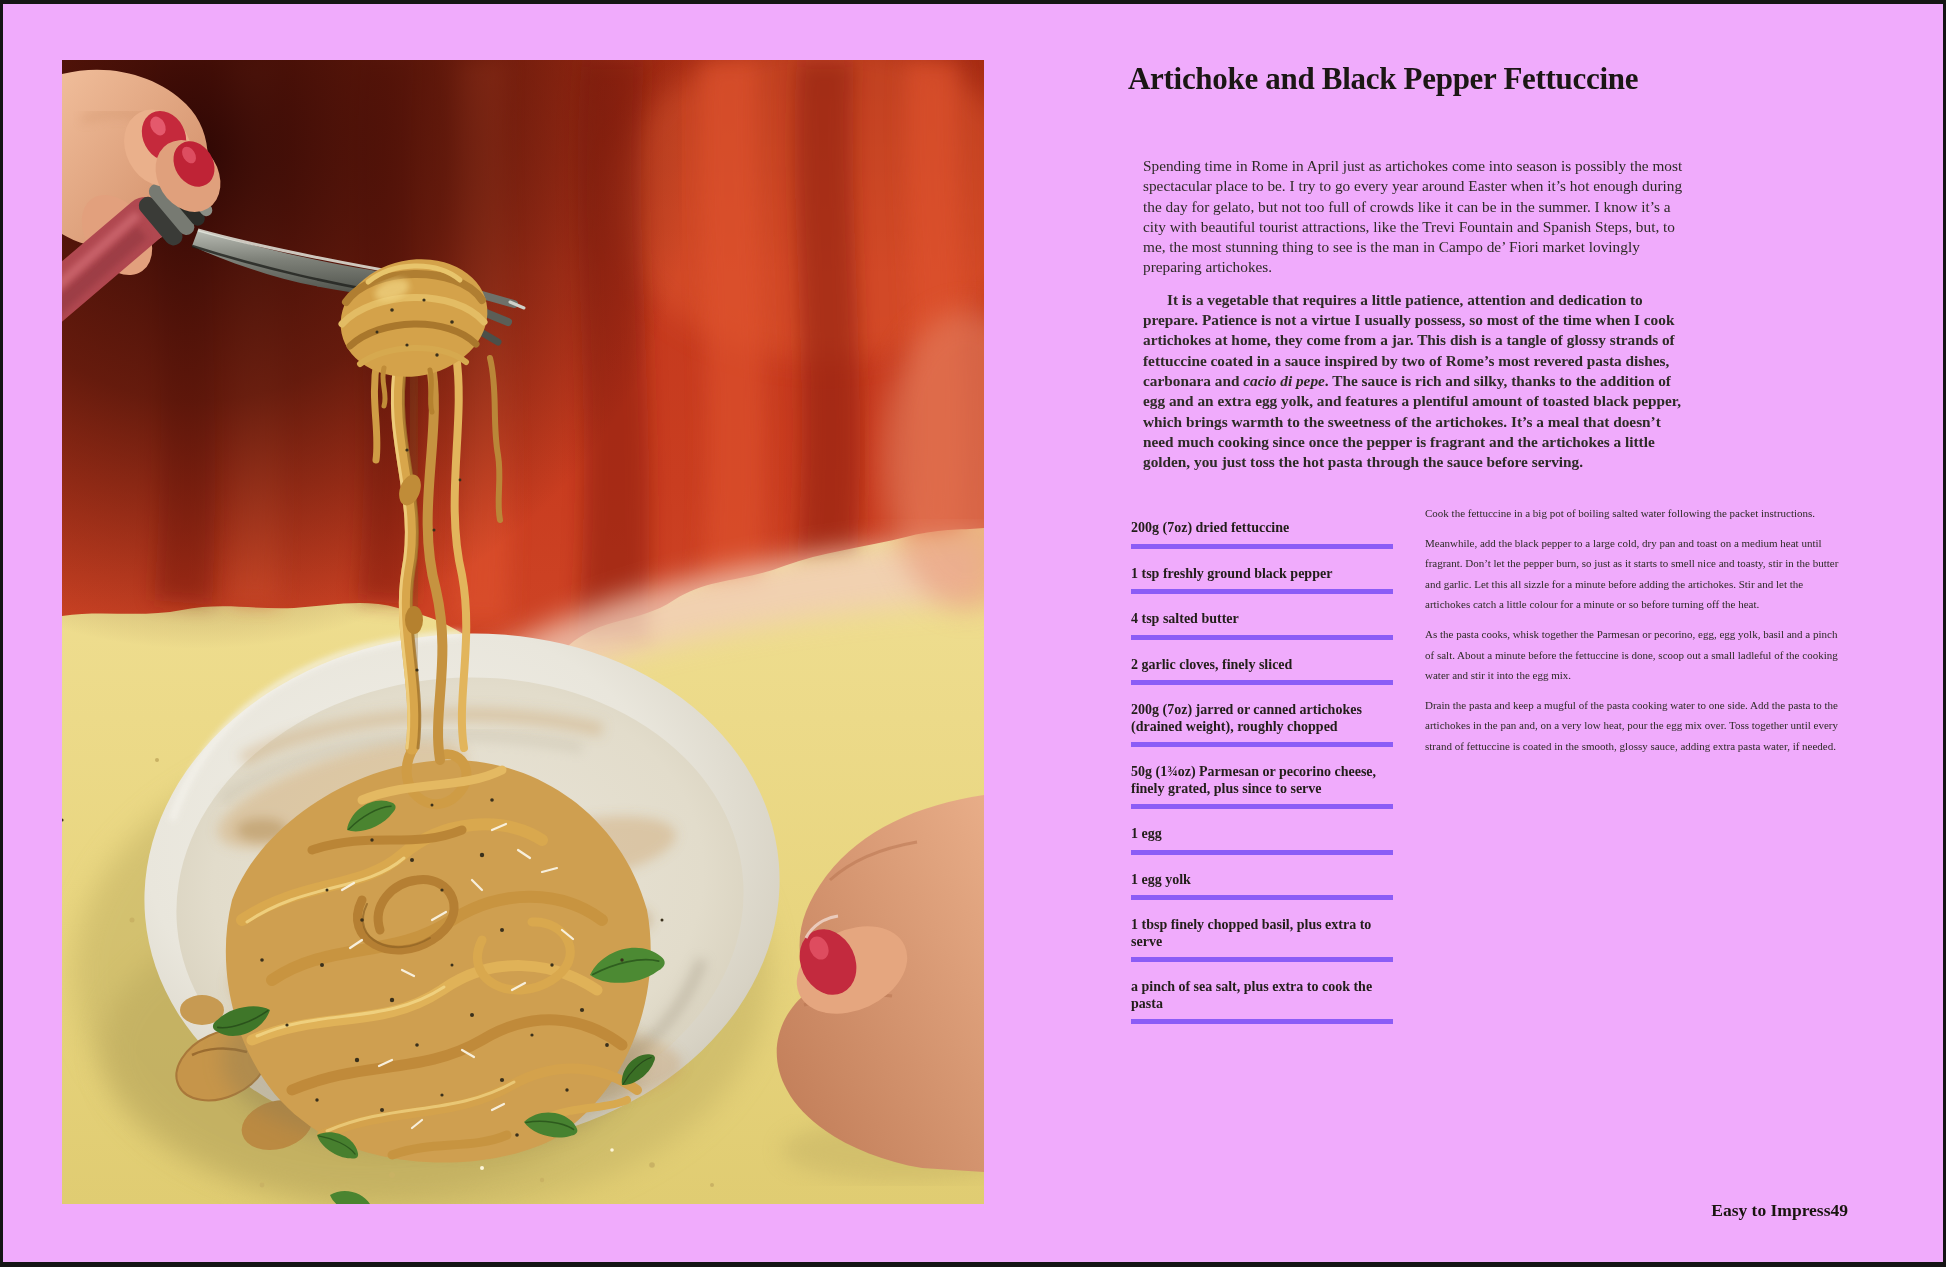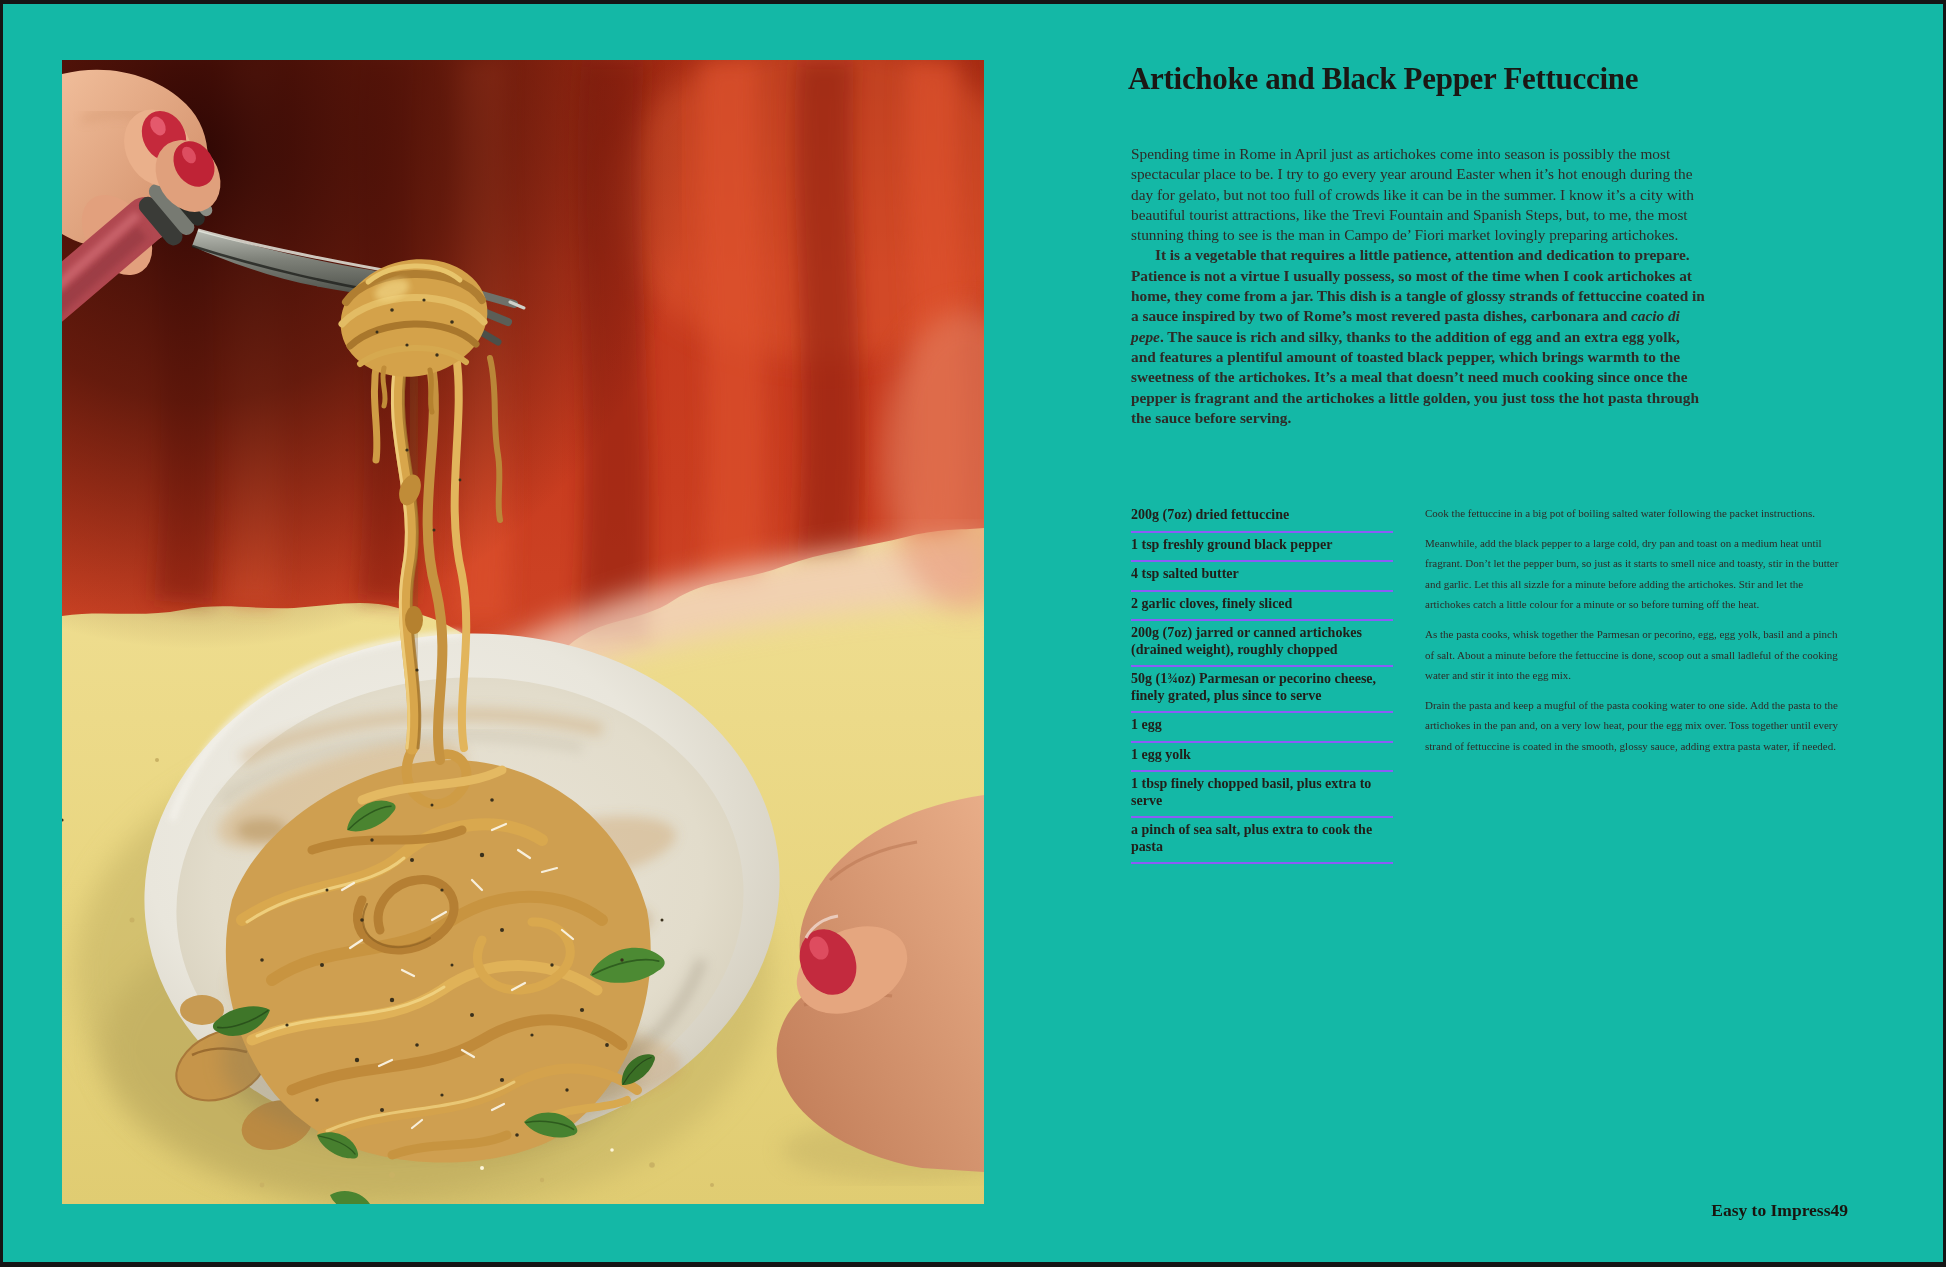--- a/index.html
+++ b/index.html
@@ -1,35 +1,35 @@
 <!DOCTYPE html>
 <html><head>
 <meta charset="utf-8">
 <style>
   html,body{margin:0;padding:0;background:#e8e8e8;}
   .page{
-    position:relative;width:1946px;height:1267px;background:#14b8a6;
+    position:relative;width:1946px;height:1267px;background:#f0abfc;
     box-sizing:border-box;border:3px solid #151515;border-top-width:4px;border-bottom-width:5px;
     overflow:hidden;font-family:"Liberation Serif",serif;
   }
   .photo{position:absolute;left:59px;top:56px;width:922px;height:1144px;overflow:hidden;}
   .photo svg{display:block;}
   .recipe-title{
     position:absolute;left:1125px;top:58px;margin:0;width:660px;
     font-size:31px;line-height:1.12;font-weight:700;letter-spacing:-0.3px;color:#1b1714;
   }
   .intro{position:absolute;left:1128px;top:140px;width:575px;font-size:15.3px;line-height:20.3px;color:#2e2b27;}
-  .intro p{margin:0;}
+  .intro p{margin:12px;}
   .intro p.p2{text-indent:24px;font-weight:bold;}
   .intro .it{font-style:italic;}
   .cols{position:absolute;left:1128px;top:499px;width:716px;display:flex;}
   .ing{width:262px;margin-right:32px;flex:none;}
   .ing-item{
     font-weight:700;font-size:14px;line-height:16.5px;color:#221e19;
-    padding:4px 0 7px;border-bottom:2px solid #8b5cf6;
+    padding:4px 0 7px;border-bottom:5px solid #8b5cf6;margin-top:13px;
   }
   .method{width:422px;flex:none;font-size:11px;line-height:20.6px;color:#2e2b27;}
   .method p{margin:0 0 9px;}
   .footer{
     position:absolute;left:1419px;top:1196px;width:426px;display:flex;
     justify-content:flex-end;align-items:baseline;
     font-weight:700;font-size:17.5px;color:#19150f;
   }
 </style>
 </head>

